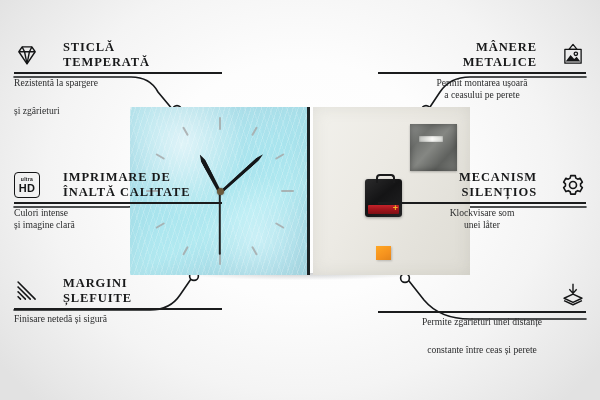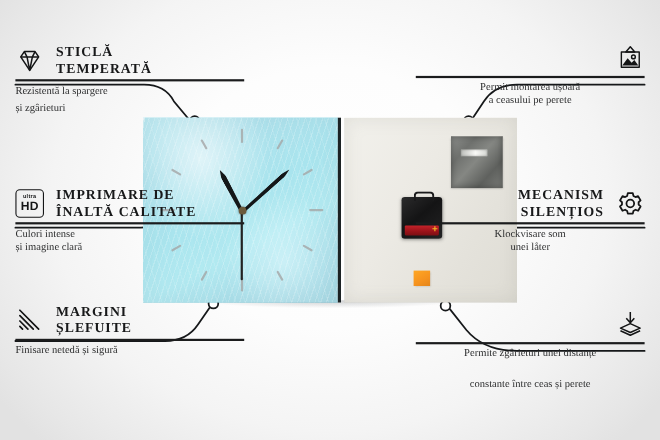--- a/index.html
+++ b/index.html
@@ -109,21 +109,21 @@
     font: 700 9px "Liberation Sans", sans-serif; line-height:10px;
   }
   #foam-spacer {
     position:absolute; left:63px; top:139px; width:15px; height:14px;
     background: linear-gradient(150deg,#ffa724 0%,#f5921e 60%,#e3851a 100%);
     box-shadow:1px 1px 2px rgba(0,0,0,.2);
   }
 
   
   .callout { position:absolute; width:208px; }
-  .co-head { display:flex; align-items:center; gap:11px; }
+  .co-head { display:flex; align-items:center; gap:23px; }
   .co-title {
     font-family:"Liberation Serif", serif;
     font-weight:700; font-size:12.5px; letter-spacing:.9px;
     color:#18191a; line-height:14.5px; text-transform:uppercase;
   }
   .co-rule { height:1.6px; background:#1b1c1d; margin-top:3px; }
   .co-sub {
     font-family:"Liberation Serif", serif;
     font-size:9.6px; color:#2c2d2e; line-height:11.6px; margin-top:3.5px;
   }
@@ -217,21 +217,21 @@
           <path d="M6 12 H26 M10 6 L13 12 L16 27 M22 6 L19 12 L16 27 M13 12 H19"></path>
         </svg>
       </span>
       <div>
         <div class="co-title">STICLĂ</div>
         <div class="co-title">TEMPERATĂ</div>
       </div>
     </div>
     <div class="co-rule"></div>
     <div class="co-sub">Rezistentă la spargere</div>
-    <div class="co-sub" style="margin-top:4px">și zgârieturi</div>
+    <div class="co-sub" style="margin-top:16px">și zgârieturi</div>
   </div>
 
   <div class="callout left" id="co-edges">
     <div class="co-head">
       <span class="co-icon">
         <svg viewBox="0 0 32 32" fill="none" stroke="currentColor" stroke-width="1.9" stroke-linecap="round">
           <path d="M5 5 L26 26"></path>
             <path d="M5 11 L20 26"></path>
             <path d="M5 17 L14 26"></path>
             <path d="M5 23 L8 26"></path>
@@ -257,20 +257,24 @@
         <div class="co-title">ÎNALTĂ CALITATE</div>
       </div>
     </div>
     <div class="co-rule"></div>
     <div class="co-sub">Culori intense</div>
     <div class="co-sub" style="margin-top:0">și imagine clară</div>
   </div>
 
   <div class="callout right" id="co-handles">
     <div class="co-head">
+      <div>
+        <div class="co-title">MÂNERE</div>
+        <div class="co-title">METALICE</div>
+      </div>
       <span class="co-icon">
         <svg viewBox="0 0 32 32" fill="none" stroke="currentColor" stroke-width="1.6" stroke-linejoin="round">
           <path d="M16 3 L11 9 H21 Z"></path>
           <rect x="6" y="9" width="20" height="17"></rect>
           <circle cx="19.5" cy="14.5" r="2.1"></circle>
           <path d="M7 24 L13 16 L17.5 21 L20.5 18 L25 24 Z" fill="currentColor" stroke="none"></path>
         </svg>
       </span>
     </div>
     <div class="co-rule"></div>

